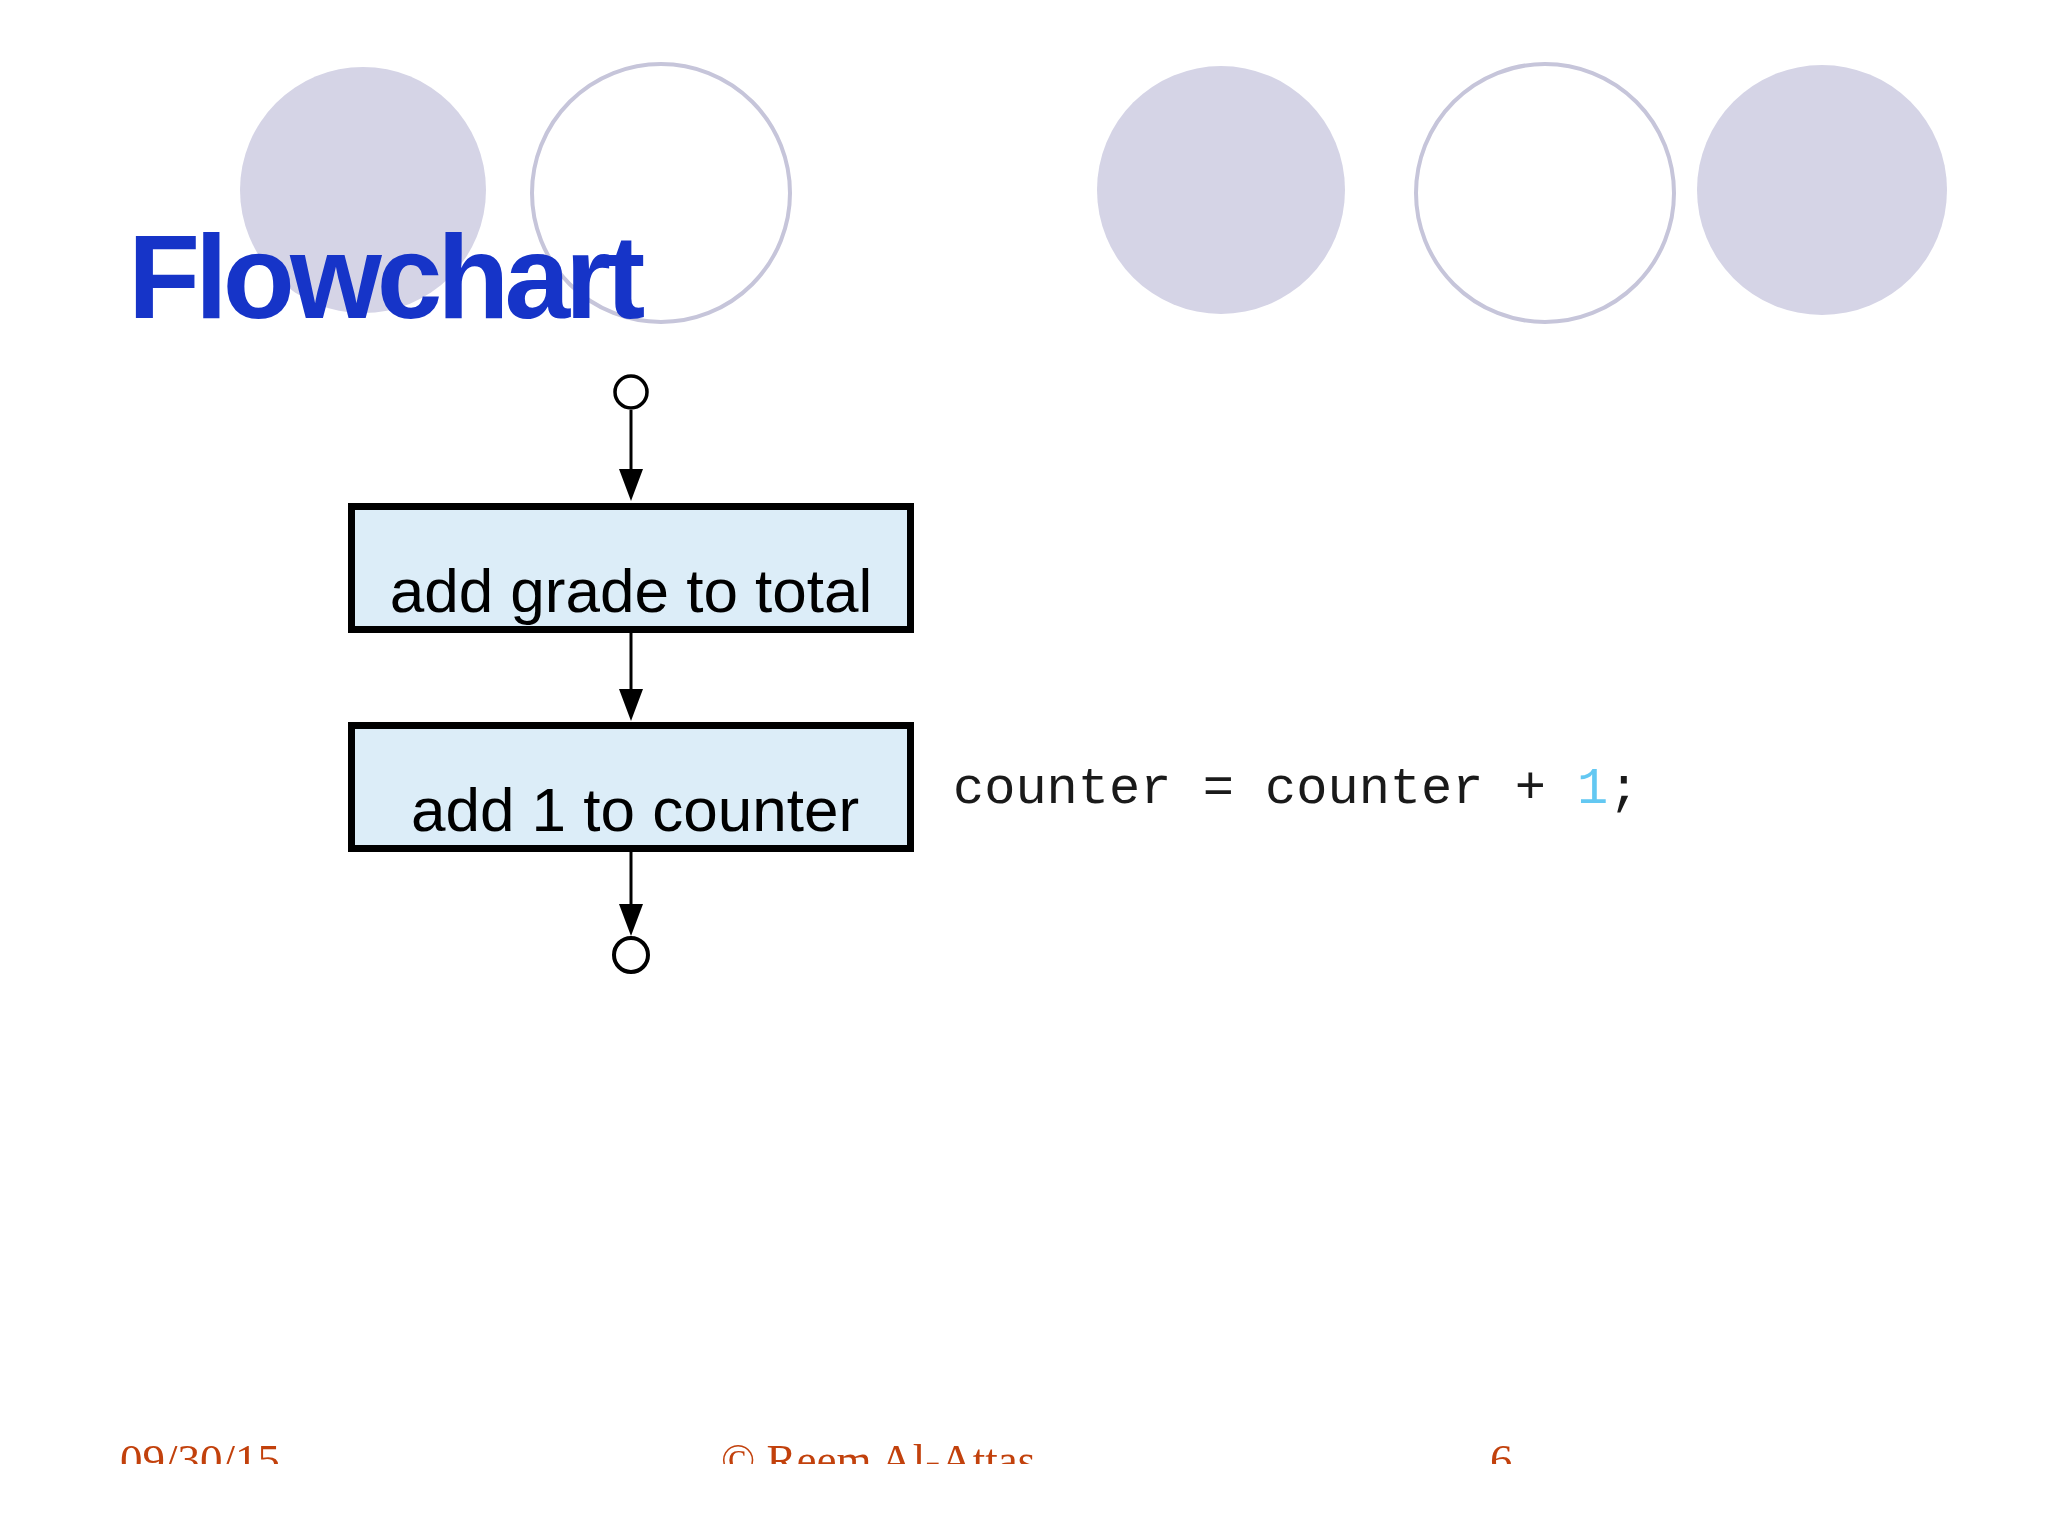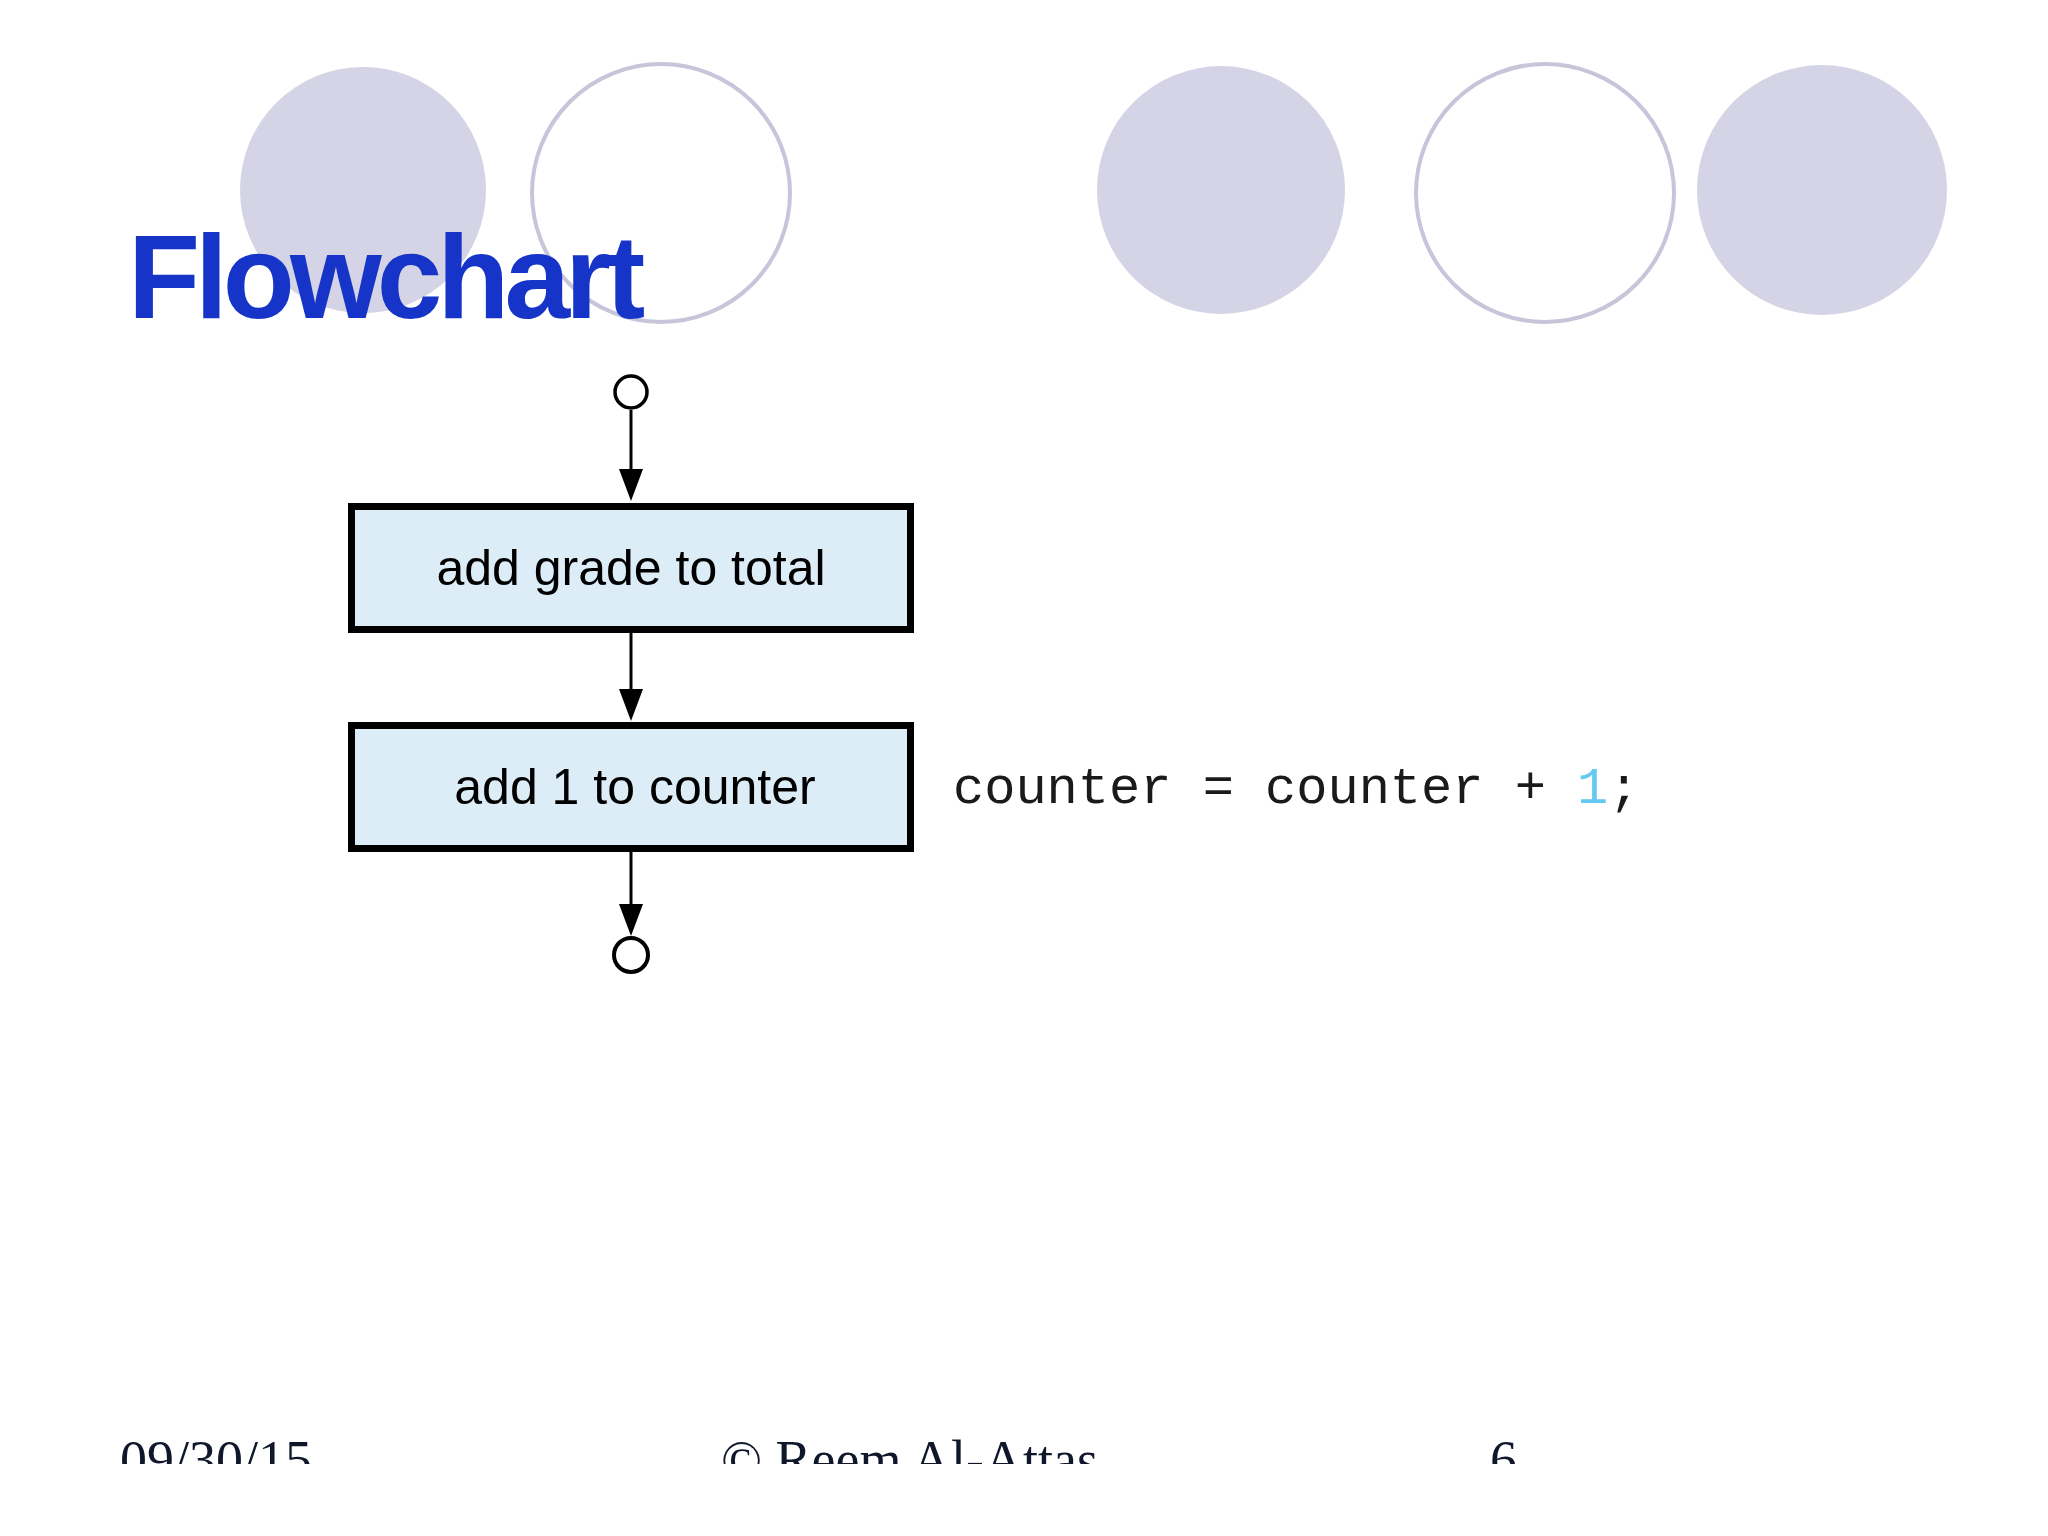--- a/index.html
+++ b/index.html
@@ -25,40 +25,40 @@
     font-size:118px;line-height:120px;font-weight:bold;
     letter-spacing:-5px;color:#1634c8;
     z-index:3;white-space:nowrap;
   }
   
   svg.flow{position:absolute;left:0;top:0;z-index:2;pointer-events:none;}
   
   .pbox{
     position:absolute;left:348px;width:566px;height:130px;
     box-sizing:border-box;border:7px solid #000000;background:#dcedf8;
-    display:flex;align-items:center;justify-content:center;
-    font-size:50px;color:#000000;z-index:2;
+    display:flex;align-items:flex-end;justify-content:center;
+    font-size:62px;color:#000000;z-index:2;
   }
   .pbox.b1{top:503px;}
   .pbox.b2{top:722px;padding-left:8px;}
   
   .code{
     position:absolute;left:953px;
     font-family:"Liberation Mono", monospace;
     font-size:52px;line-height:60px;color:#1a1a1a;
     white-space:pre;z-index:2;
   }
   .code.l1{top:540px;}
   .code.l2{top:760px;}
   .code .hl{color:#63c8f2;}
   
   .footer-item{
     position:absolute;top:1424px;
     font-family:"Liberation Serif", serif;
-    font-size:54px;line-height:72px;color:#0f172a;
+    font-size:45px;line-height:72px;color:#c2410c;
     white-space:nowrap;z-index:3;
   }
   .footer-item.date{left:120px;}
   .footer-item.credit{left:721px;}
   .footer-item.page{left:1490px;}
 </style>
 </head>
 <body>
 
 <div class="slide">

